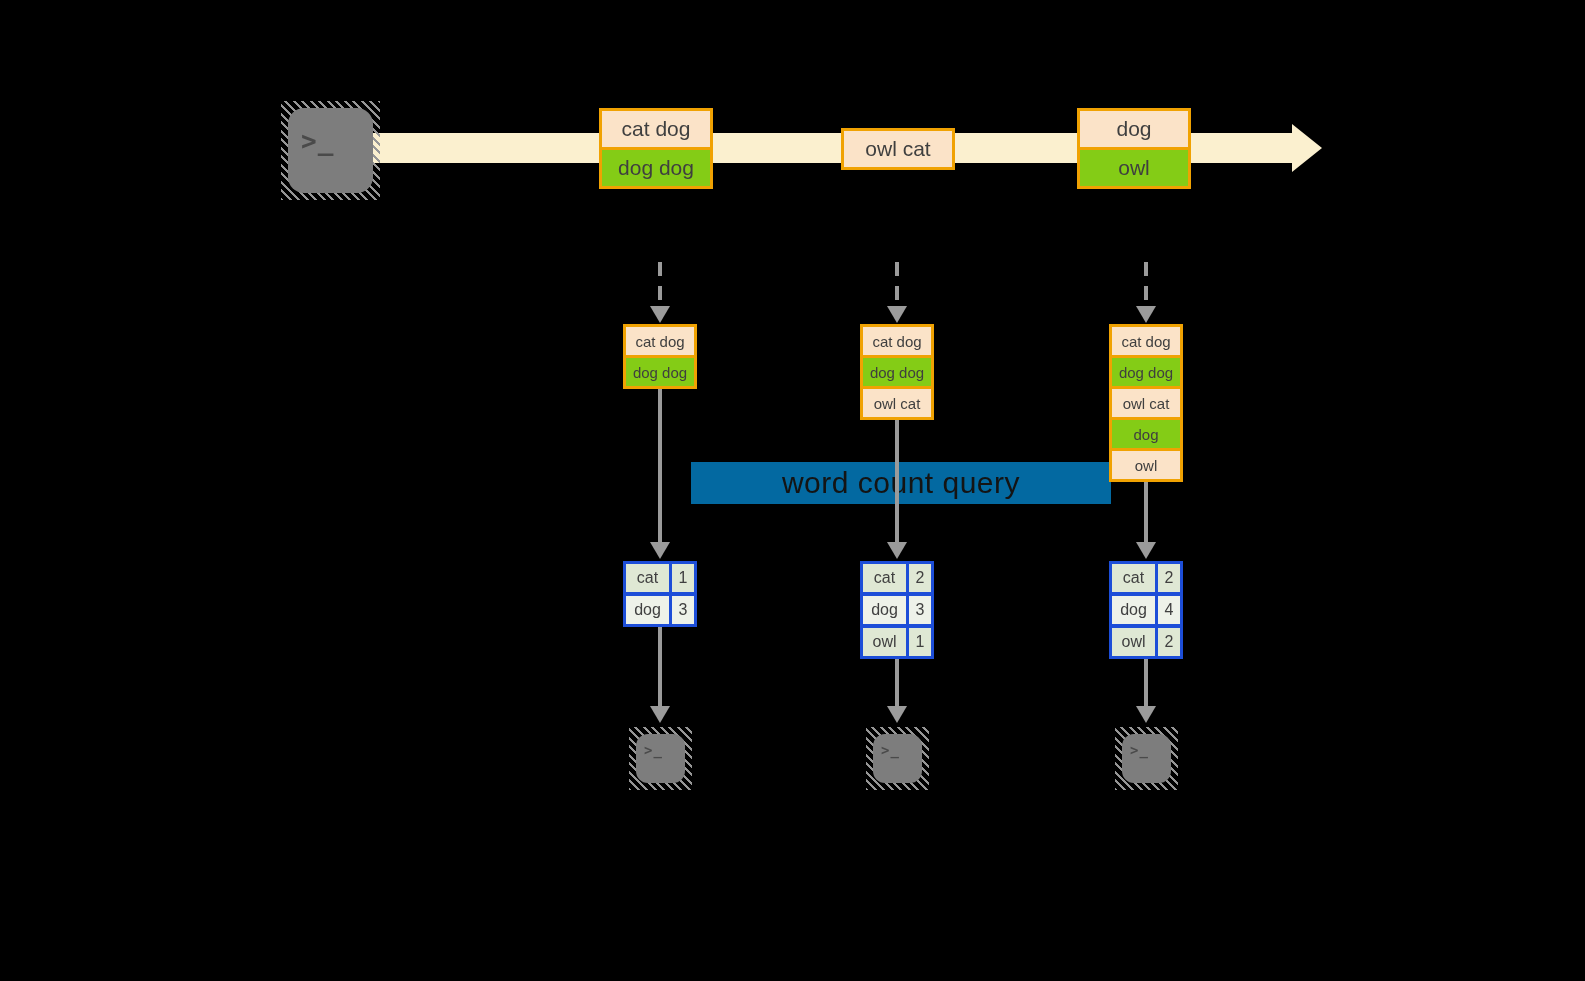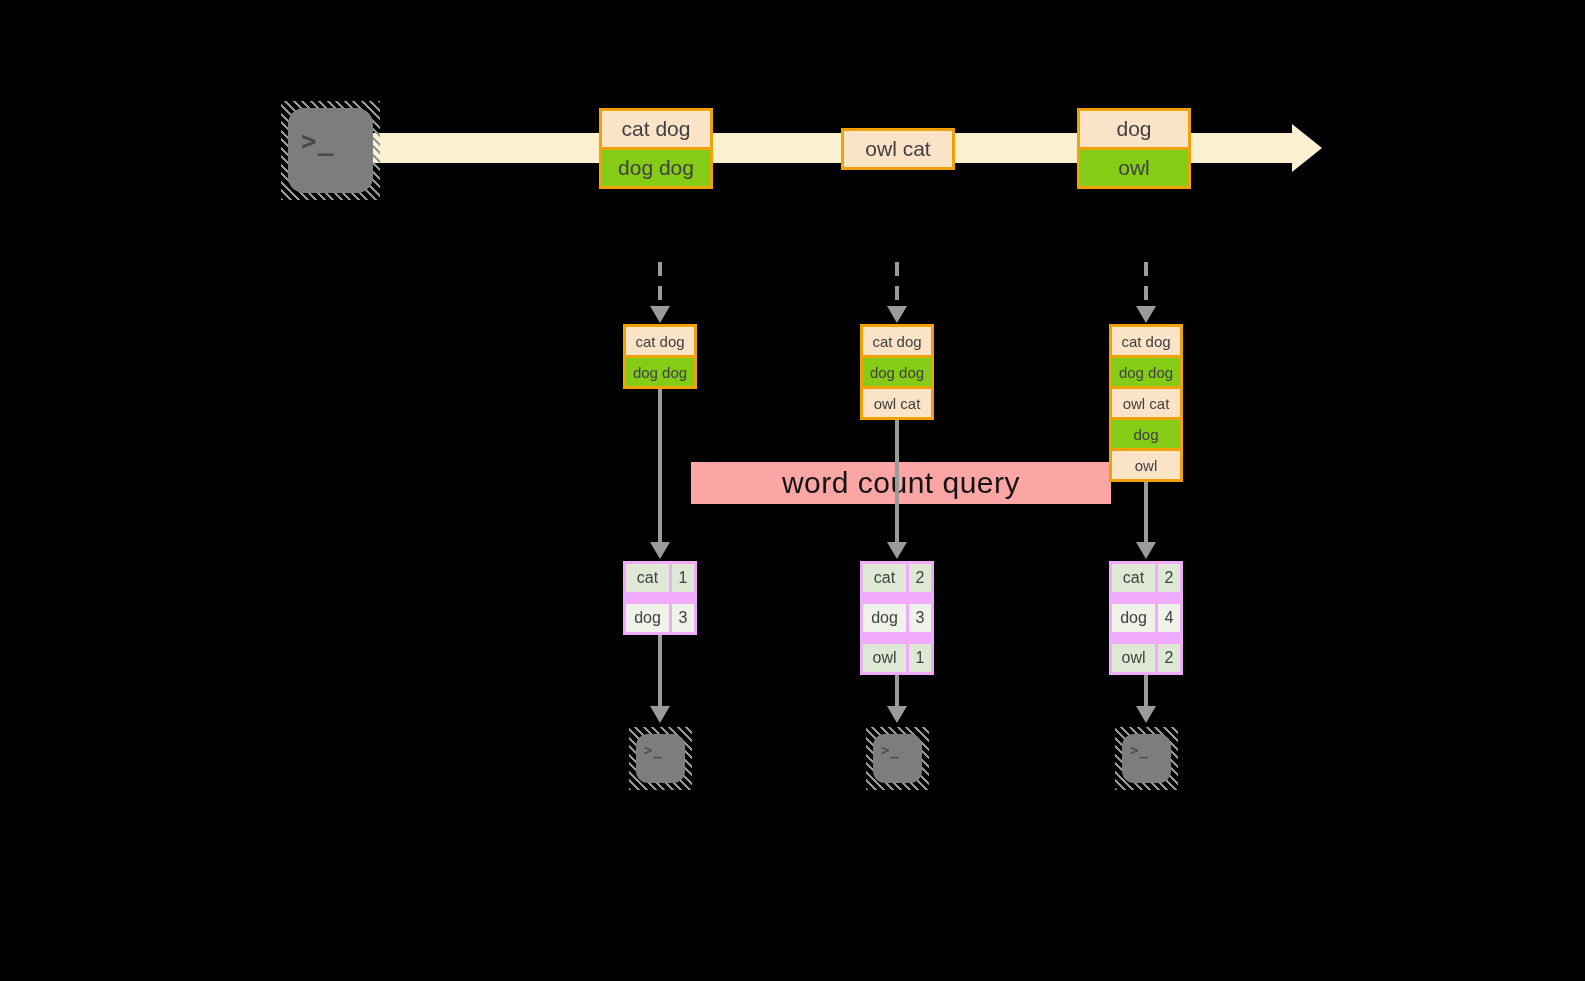--- a/index.html
+++ b/index.html
@@ -25,38 +25,38 @@
   
   .obox{position:absolute;background:#F0A202;padding:3px;display:flex;flex-direction:column;
         gap:3px;box-sizing:border-box;z-index:4;}
   .ocell{display:flex;align-items:center;justify-content:center;color:#3F3F3F;}
   .ocell.big{height:36px;font-size:21px;}
   .ocell.small{height:28px;font-size:15px;}
   .peach{background:#FBE3C8;}
   .cream{background:#84cc16;}
 
   
-  .gtable{position:absolute;background:#f0abfc;padding:3px;display:flex;flex-direction:column;
-          gap:12px;box-sizing:border-box;z-index:4;}
+  .gtable{position:absolute;background:#1d4ed8;padding:3px;display:flex;flex-direction:column;
+          gap:4px;box-sizing:border-box;z-index:4;}
   .grow{display:flex;gap:3px;height:28px;}
   .gword{width:43px;display:flex;align-items:center;justify-content:center;font-size:16px;color:#404040;}
   .gcount{width:22px;display:flex;align-items:center;justify-content:center;font-size:16px;color:#404040;}
   .grow.dark .gword,.grow.dark .gcount{background:#DFE8D4;}
   .grow.light .gword,.grow.light .gcount{background:#EEF2E9;}
 
   
   .dline{position:absolute;width:4px;z-index:3;
          background:repeating-linear-gradient(to bottom,#9B9B9B 0 14px,transparent 14px 24px);}
   .sline{position:absolute;width:4px;background:#9B9B9B;z-index:3;}
   .ahead{position:absolute;width:0;height:0;z-index:3;
          border-left:10px solid transparent;border-right:10px solid transparent;
          border-top:17px solid #9B9B9B;}
 
   
-  .qbox{position:absolute;left:691px;top:462px;width:420px;height:42px;background:#fca5a5;
+  .qbox{position:absolute;left:691px;top:462px;width:420px;height:42px;background:#0369a1;
         display:flex;align-items:center;justify-content:center;z-index:2;}
   .qbox span{font-size:30px;font-weight:300;color:#141414;letter-spacing:0.5px;}
 </style>
 </head>
 <body>
 
 <div class="canvas">
 
   <div class="band"></div>
   <div class="band-head"></div>

